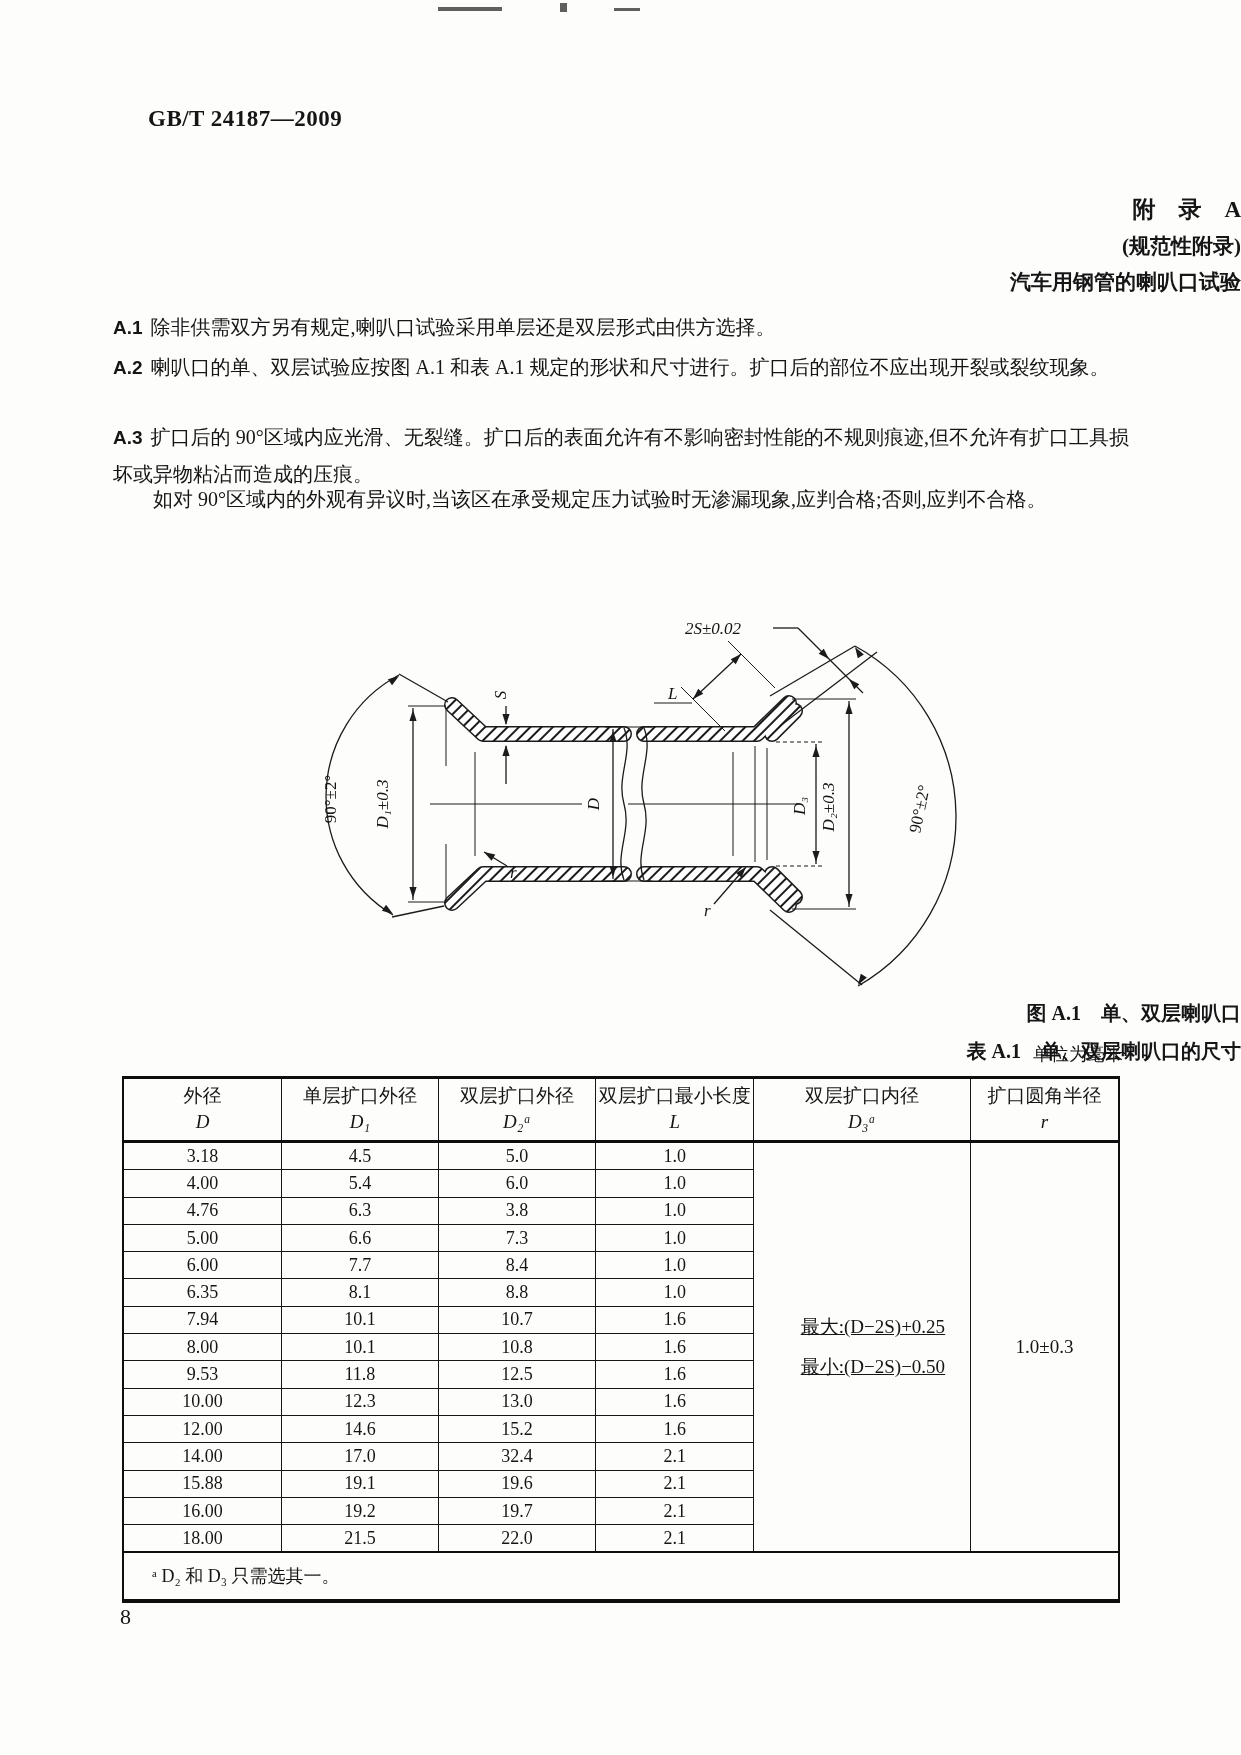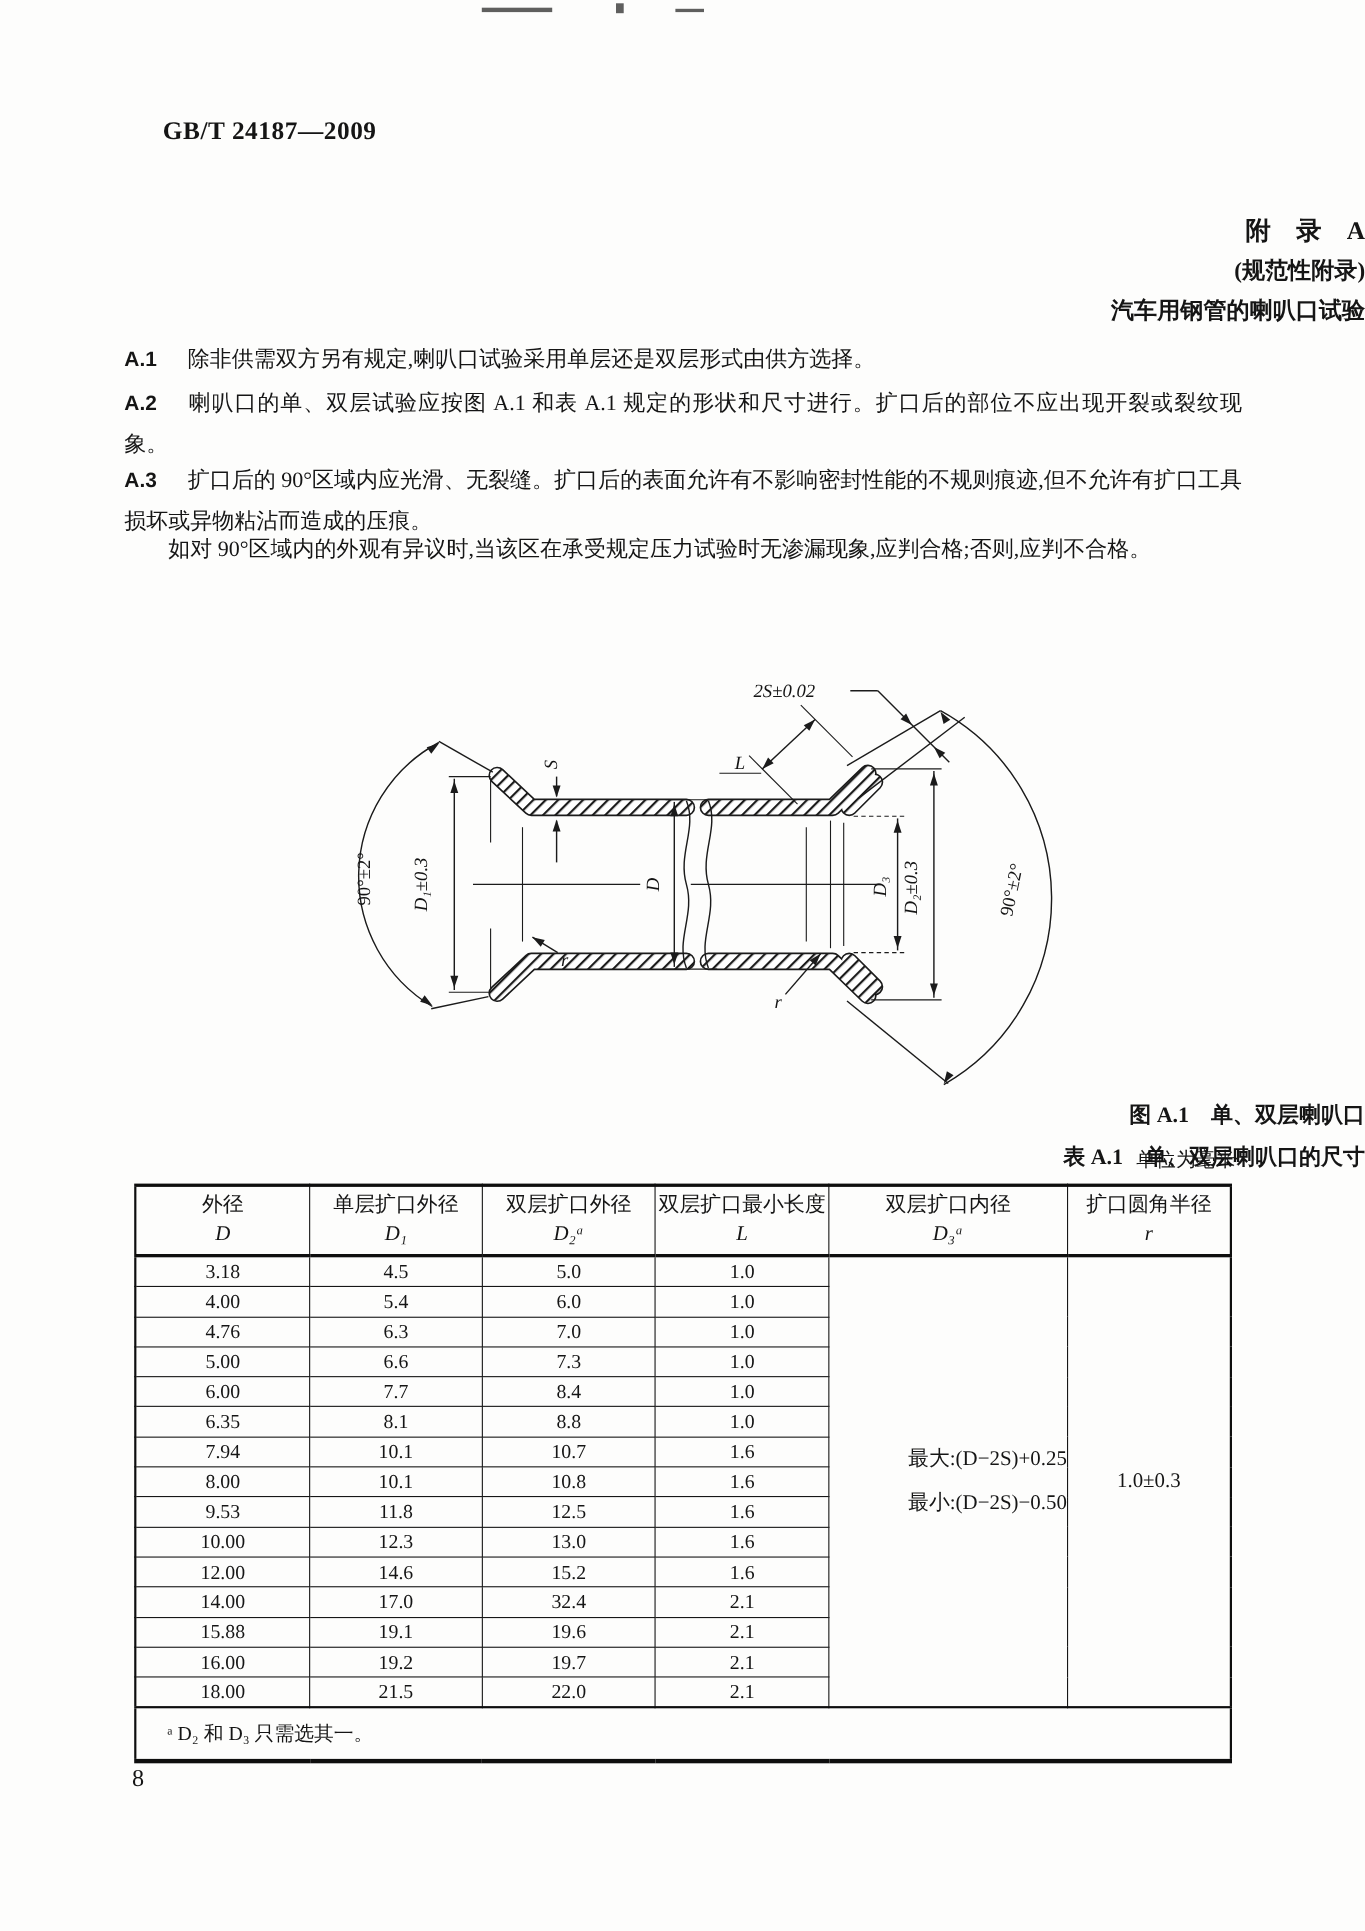--- a/index.html
+++ b/index.html
@@ -9,38 +9,38 @@
     font-family:"Liberation Serif","DejaVu Serif",serif;
     overflow:hidden;
   }
   .abs { position:absolute; }
   .center { left:0; width:1241px; text-align:right; }
   .doc-number { left:112px; top:106px; font-size:23px; font-weight:bold; letter-spacing:.5px;margin-left:36px; }
   .h-appendix { top:194px; font-size:23px; font-weight:bold; }
   .h-normative { top:232px; font-size:21px; font-weight:bold; }
   .h-title { top:268px; font-size:21px; font-weight:bold; }
   .clause { left:113px; width:1016px; font-size:20px; line-height:37px; text-align:justify; margin:0; }
-  .clause .clabel { font-weight:bold; margin-right:28px; font-family:"Liberation Sans",sans-serif; font-size:19px; }
+  .clause .clabel { font-weight:bold; margin-right:8px; font-family:"Liberation Sans",sans-serif; font-size:19px; }
   .c1 { top:309px; } .c2 { top:349px; } .c3 { top:419px; }
   .para { top:481px; text-indent:2em; }
   .figwrap { left:278px; top:548px; width:700px; height:464px; }
   .figcap { top:1000px; font-size:20px; font-weight:bold; }
   .tabcap { top:1038px; font-size:20px; font-weight:bold; }
   .unitnote { top:1042px; right:118px; font-size:18px; }
   .tblwrap { left:122px; top:1076px; width:998px; }
   table { border-collapse:collapse; width:100%; table-layout:fixed;
           font-family:"Liberation Serif","DejaVu Serif",serif;padding-left:20px; }
   table, th, td { border:1.6px solid #161616; }
   table { border-top:3.5px solid #0e0e0e; border-bottom:4px solid #0e0e0e;
           border-left:2.5px solid #0e0e0e; border-right:2.5px solid #0e0e0e; }
   thead th { border-bottom:3px solid #0e0e0e; font-weight:normal; padding:3px 0 5px 0; }
   th .hname { font-size:19px; line-height:27px; }
   th .hsym  { font-size:19px; line-height:26px; font-style:italic; }
   tbody td { height:26.3px; text-align:center; font-size:18px; padding:0; }
-  td.d3m { text-align:right; padding-left:22px; font-size:19px; }
+  td.d3m { text-align:center; padding-left:22px; font-size:19px;text-decoration:underline; }
   td.d3m div { line-height:40px; }
   td.rm { font-size:19px; }
   tfoot td { border-top:2.5px solid #0e0e0e; height:44px; text-align:left;
              padding-left:28px; font-size:18px; }
   .pageno { left:120px; top:1604px; font-size:22px; }
   .artifact { background:#2a2a2a; opacity:.75; }
   svg text { font-family:"Liberation Serif","DejaVu Serif",serif; font-size:17px; fill:#141414; }
   svg .it { font-style:italic; }
 </style>
 </head>
@@ -239,21 +239,21 @@
         </tr>
         <tr>
           <td>4.00</td>
           <td>5.4</td>
           <td>6.0</td>
           <td>1.0</td>
         </tr>
         <tr>
           <td>4.76</td>
           <td>6.3</td>
-          <td>7.0</td>
+          <td>3.8</td>
           <td>1.0</td>
         </tr>
         <tr>
           <td>5.00</td>
           <td>6.6</td>
           <td>7.3</td>
           <td>1.0</td>
         </tr>
         <tr>
           <td>6.00</td>

